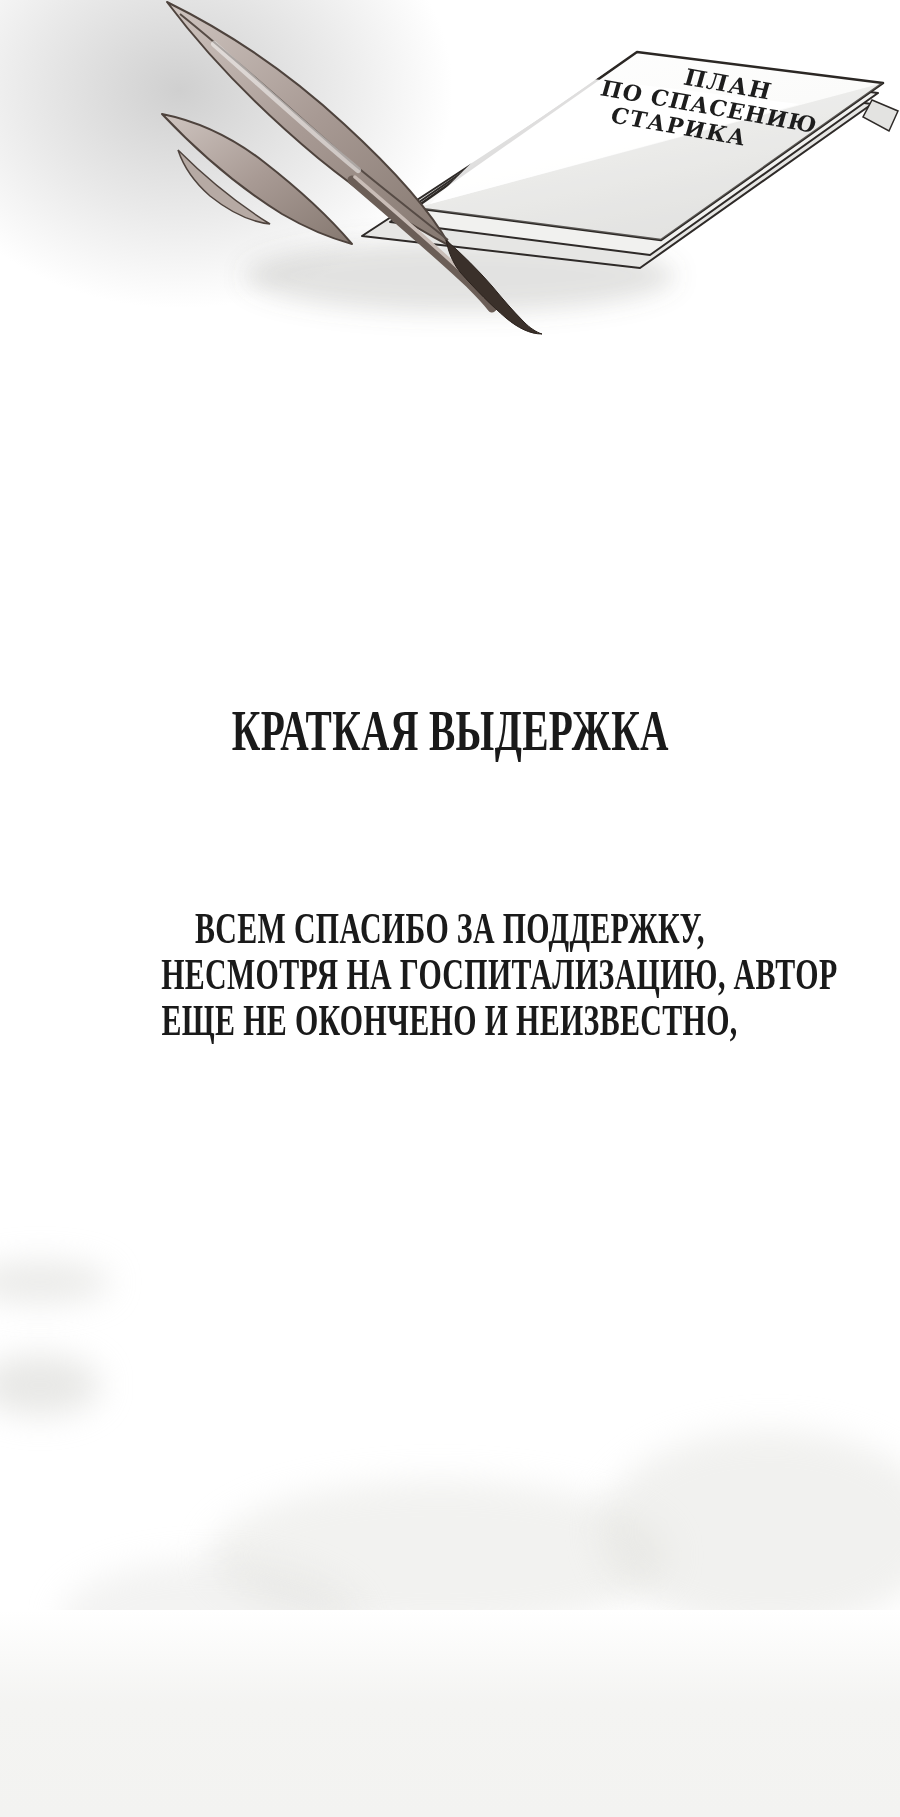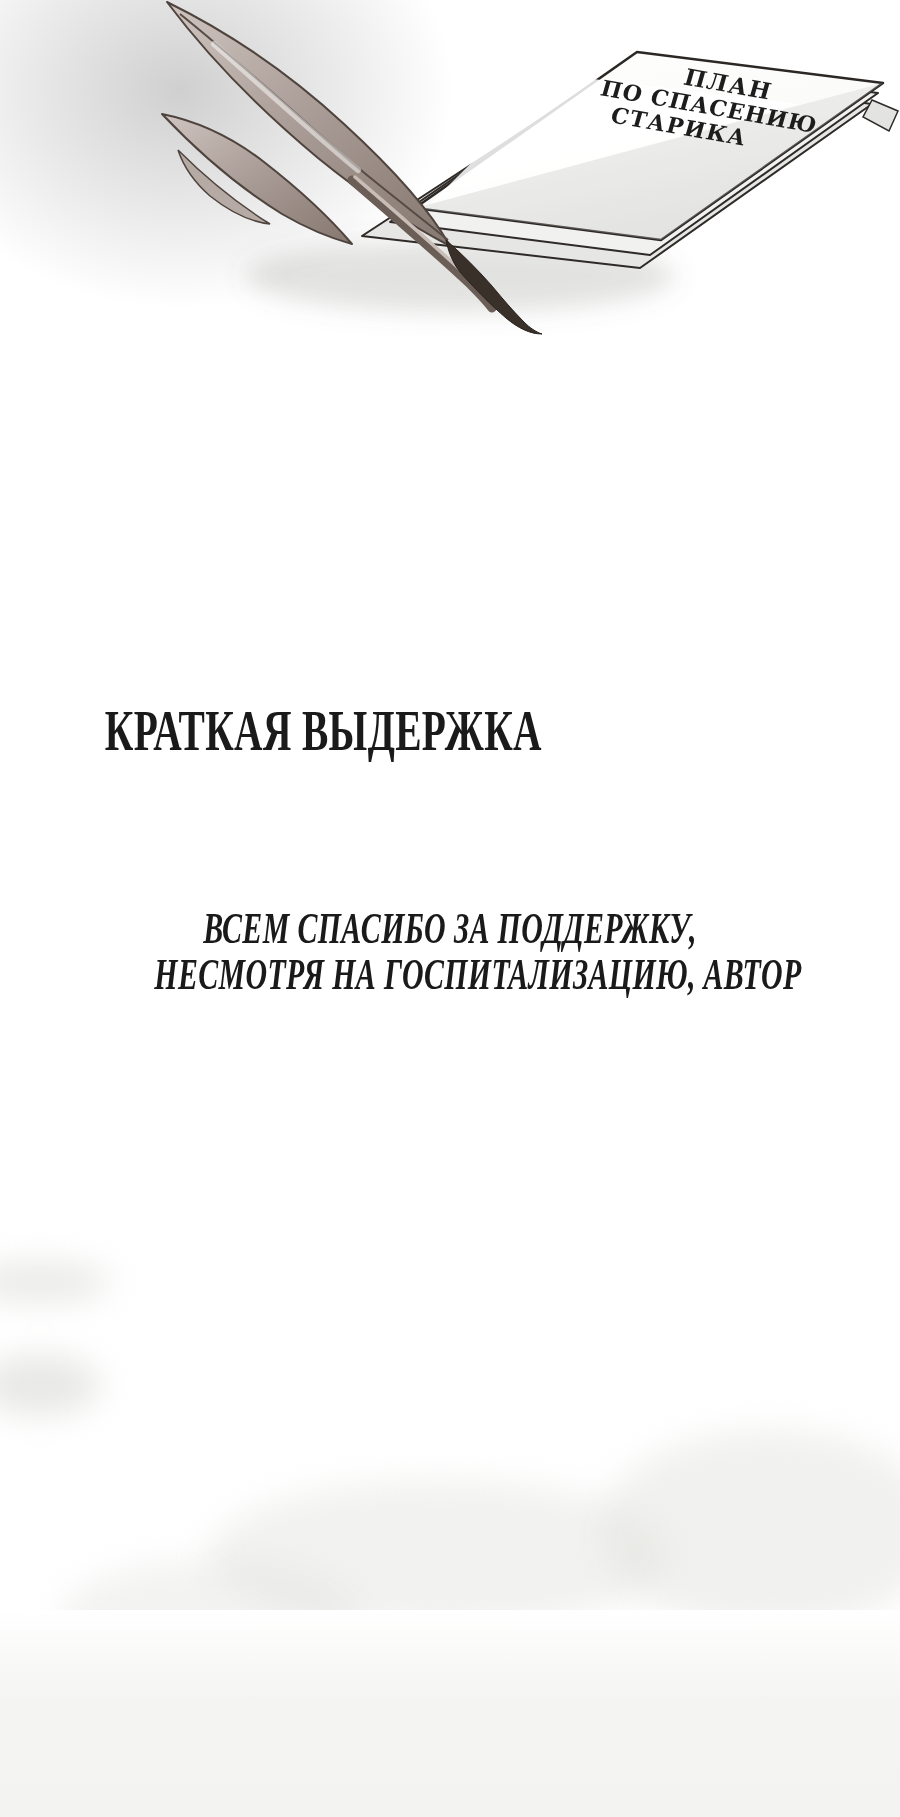--- a/index.html
+++ b/index.html
@@ -21,25 +21,25 @@
   .wisp5{left:60px;top:1560px;width:300px;height:120px;background:rgba(222,222,218,0.35);}
   .bottom-strip{
     position:absolute;left:0;top:1610px;width:900px;height:207px;
     background:linear-gradient(#ffffff, #f4f4f2 45%, #f3f3f1);
   }
   
   .illustration{position:absolute;left:0;top:0;width:900px;height:340px;}
   
   .heading{
     position:absolute;top:700px;left:2px;width:896px;
-    text-align:left;font-weight:bold;font-size:58px;line-height:61px;color:#1a1a1a;
+    text-align:center;font-weight:bold;font-size:58px;line-height:61px;color:#1a1a1a;
   }
   .message{
     position:absolute;top:906px;left:2px;width:896px;
-    text-align:center;font-weight:bold;font-size:44px;line-height:46px;color:#1a1a1a;font-style:italic;
+    text-align:center;font-weight:bold;font-size:44px;line-height:46px;color:#1a1a1a;
   }
   .heading .ln, .message .ln{display:block;}
   .heading .ln > span, .message .ln > span{
     display:inline-block;white-space:nowrap;
     transform:scaleX(0.68);transform-origin:50% 50%;
     letter-spacing:0.5px;
   }
 </style>
 </head>
 <body>
@@ -100,15 +100,16 @@
     </g>
   </svg>
 
   <div class="heading">
     <span class="ln"><span>КРАТКАЯ ВЫДЕРЖКА</span></span>
   </div>
 
   <div class="message">
     <span class="ln"><span>ВСЕМ СПАСИБО ЗА ПОДДЕРЖКУ,</span></span>
     <span class="ln"><span>НЕСМОТРЯ НА ГОСПИТАЛИЗАЦИЮ, АВТОР</span></span>
+    <span class="ln"><span>ЕЩЕ НЕ ОКОНЧЕНО И НЕИЗВЕСТНО,</span></span>
   </div>
 
 </div>
 
 </body></html>

